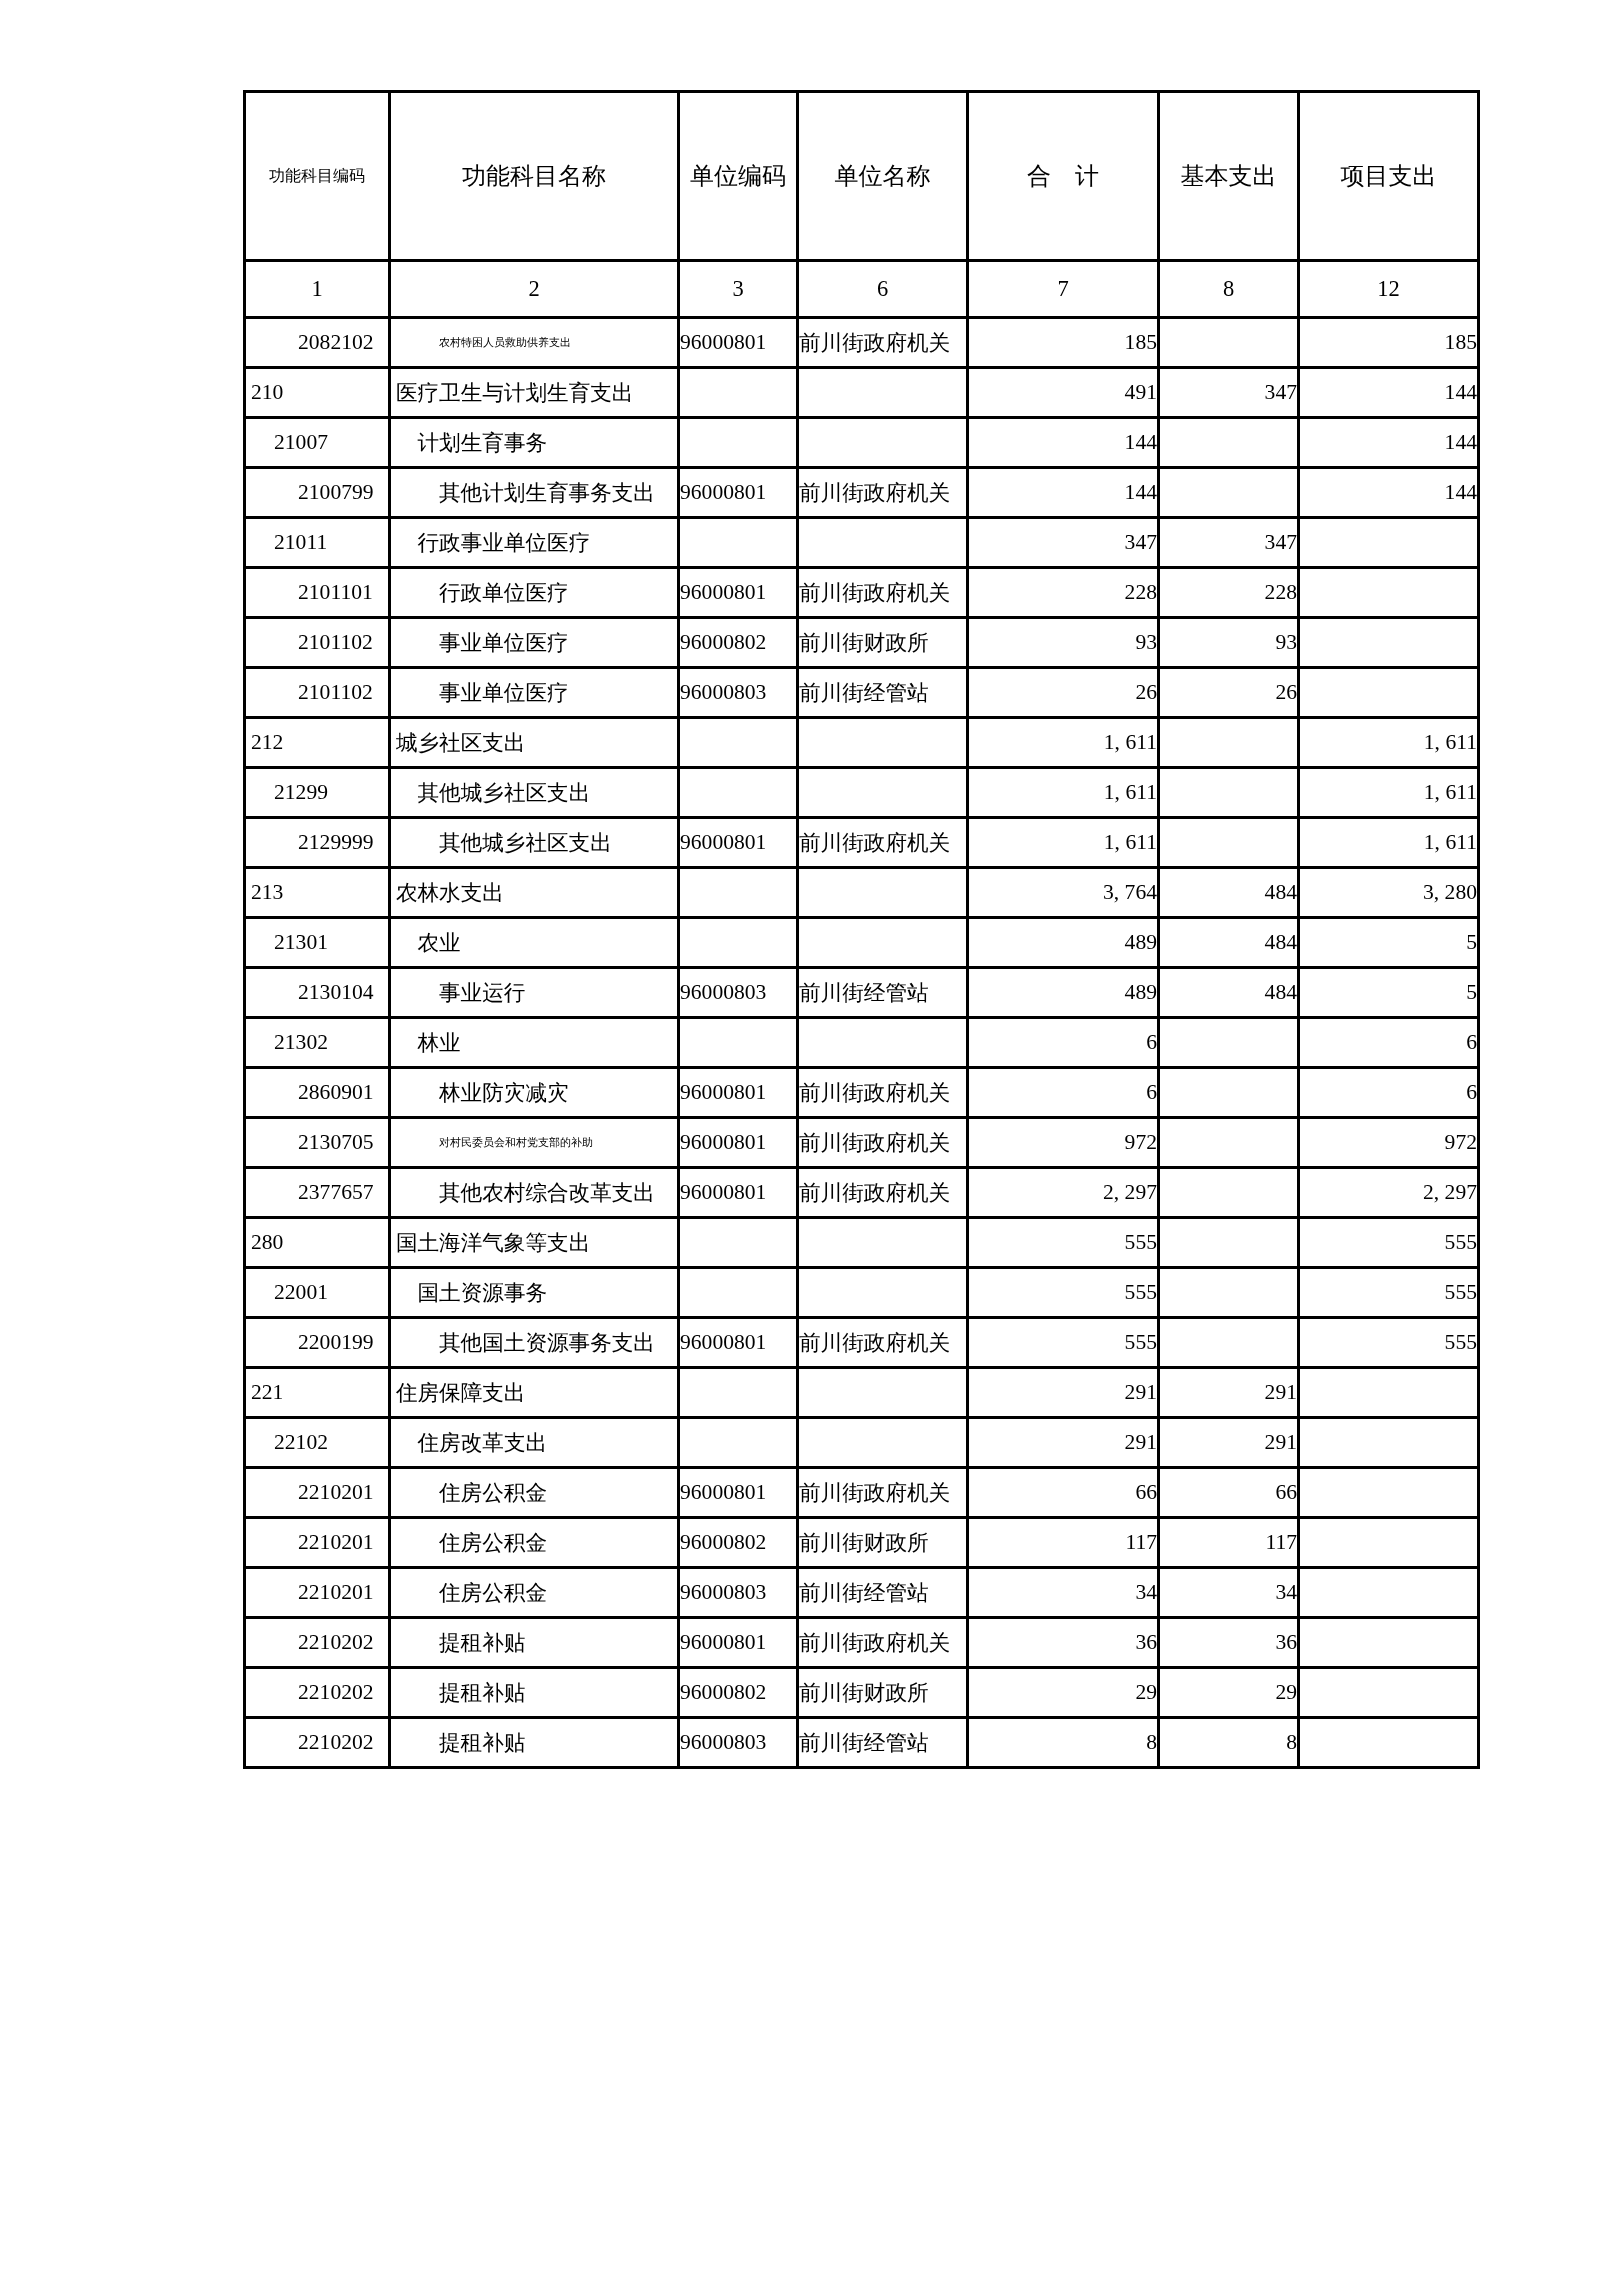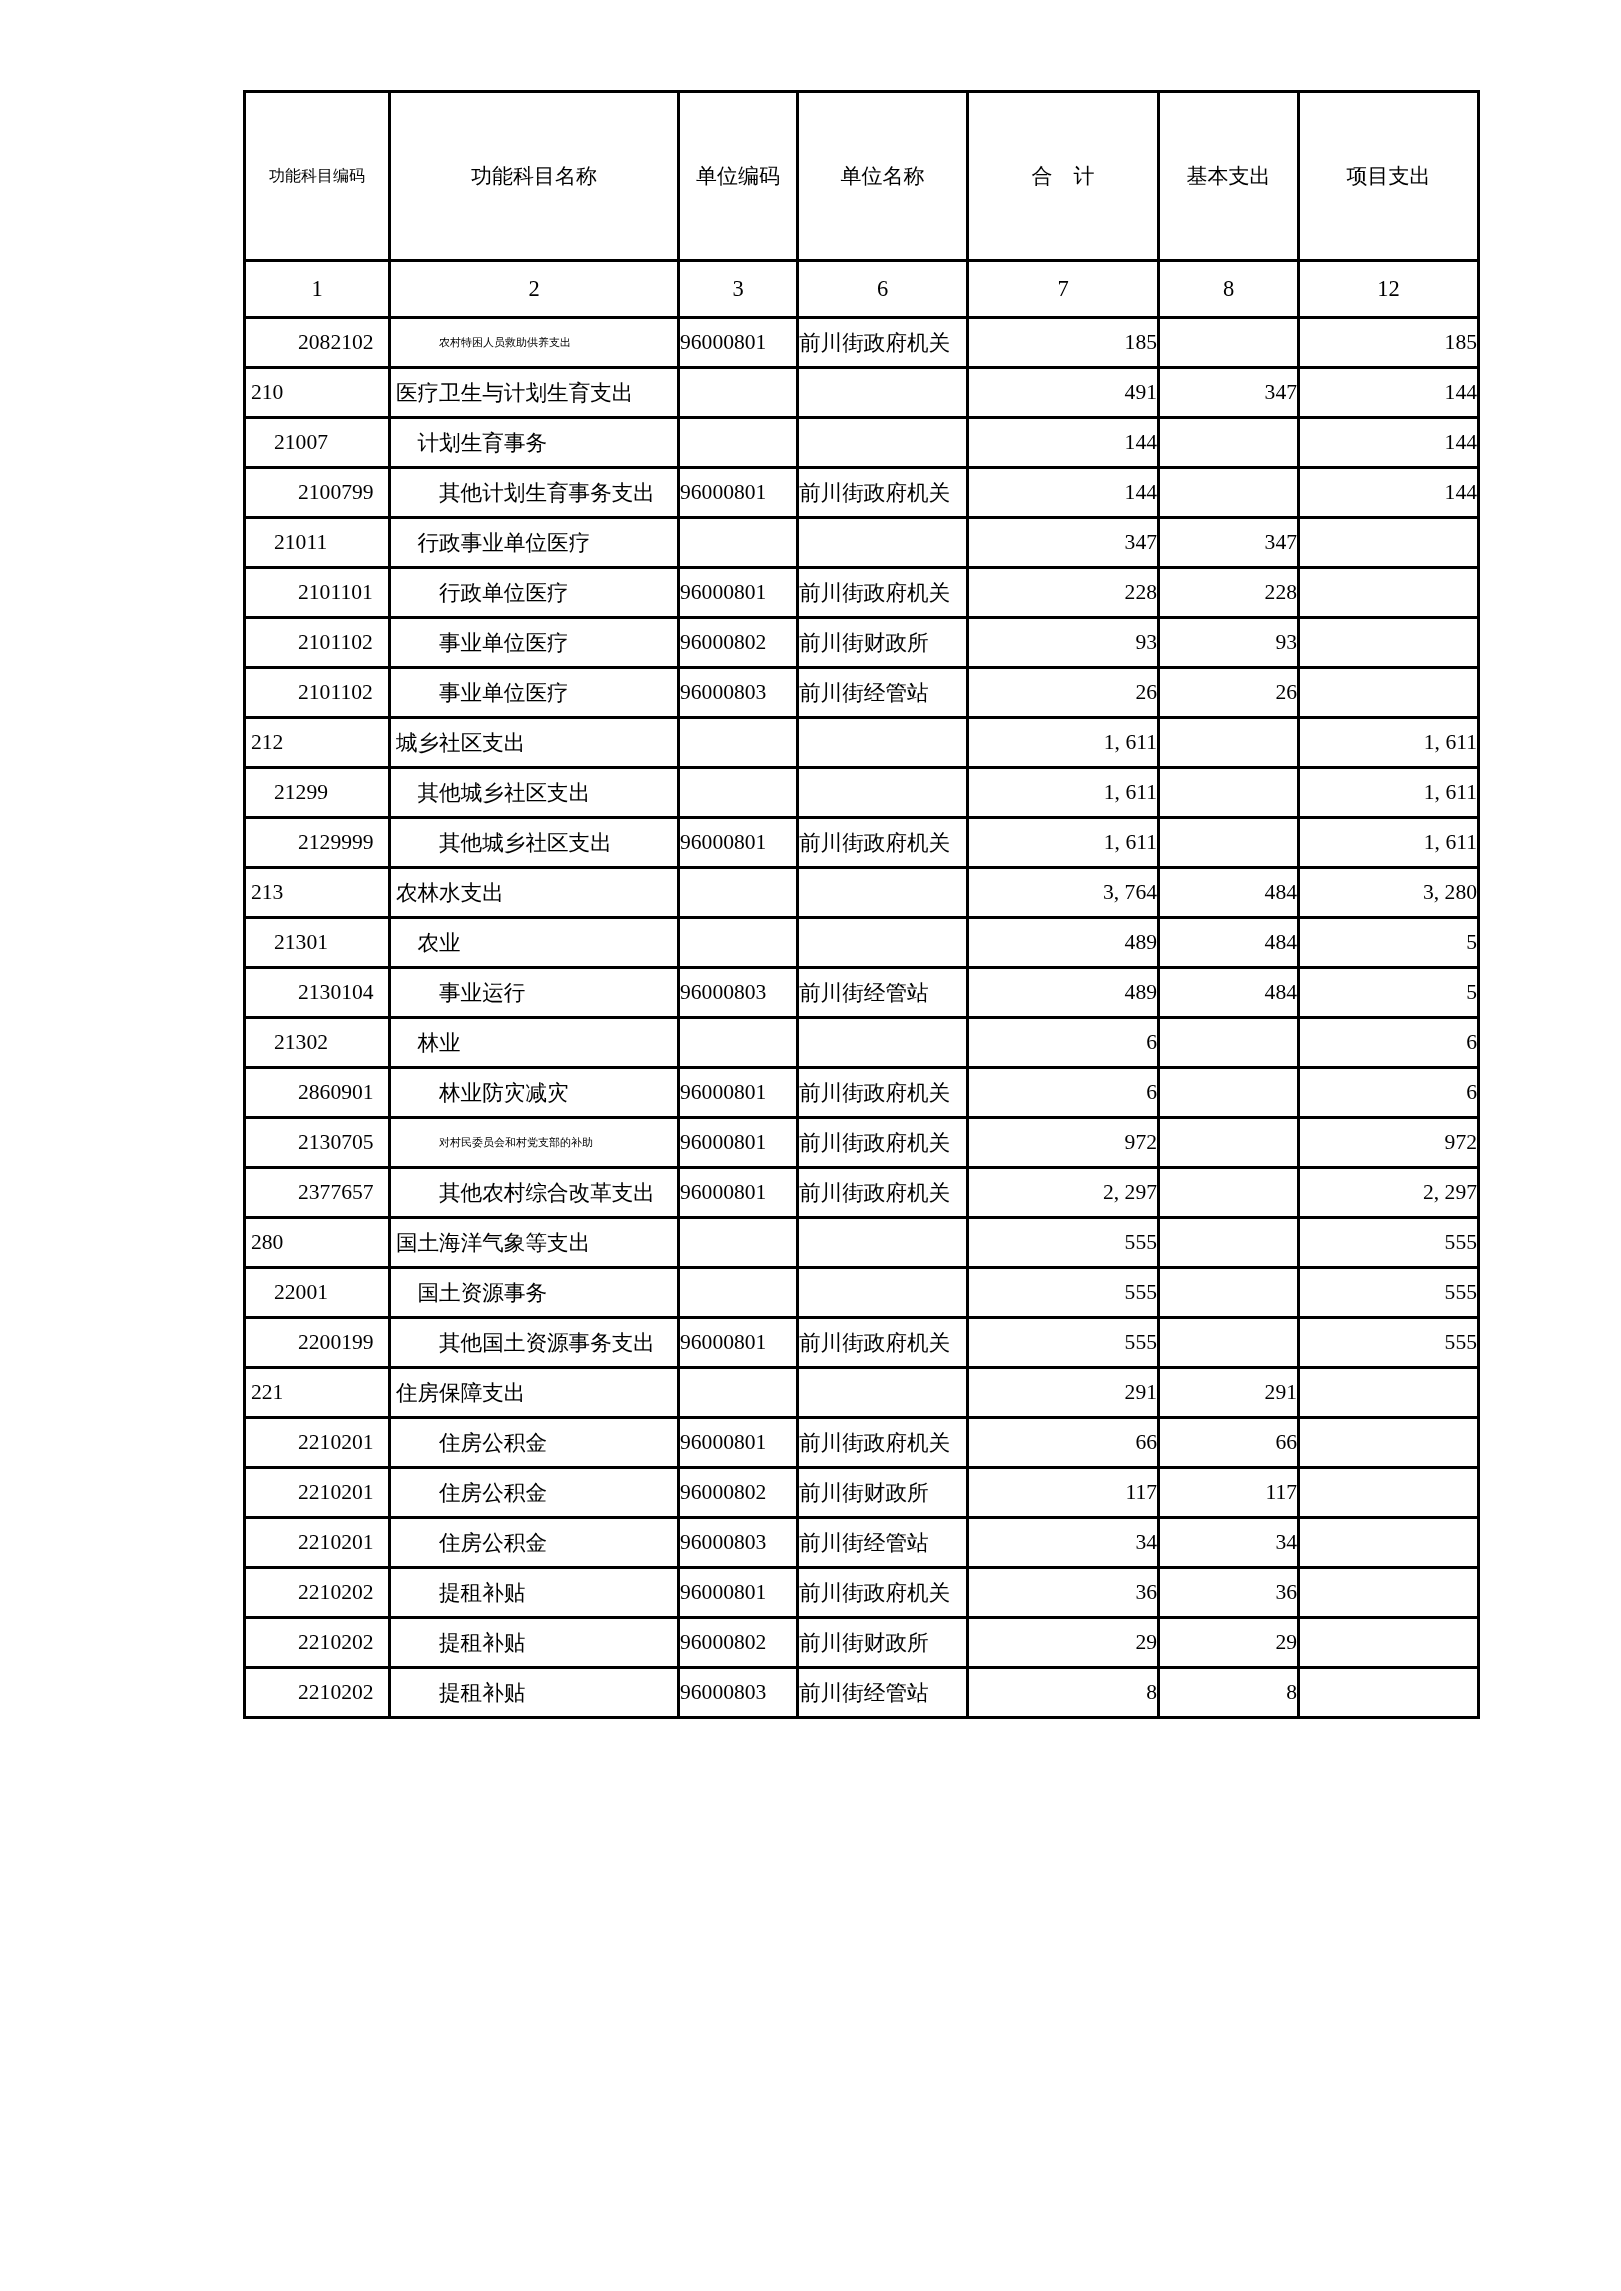--- a/index.html
+++ b/index.html
@@ -29,21 +29,21 @@
   table.budget th, table.budget td {
     border: 3.9px solid #000000;
     padding: 0;
     overflow: hidden;
     white-space: nowrap;
     font-weight: normal;
     vertical-align: middle;
   }
   tr.header-row { height: 169px; }
   tr.header-row th {
-    font-size: 21px;
+    font-size: 24px;
     text-align: center;
   }
   tr.header-row th.h-small { font-size: 16px; }
   tr.colnum-row { height: 57px; }
   tr.colnum-row td {
     font-size: 22.5px;
     text-align: center;
   }
   tr.data-row { height: 50px; }
   tr.data-row td { font-size: 21.6px; }
@@ -287,20 +287,29 @@
         <tr class="data-row">
           <td class="c-code lvl0">221</td>
           <td class="c-name lvl0">住房保障支出</td>
           <td class="c-ucode"></td>
           <td class="c-uname"></td>
           <td class="c-num">291</td>
           <td class="c-num">291</td>
           <td class="c-num"></td>
         </tr>
         <tr class="data-row">
+          <td class="c-code lvl1">22102</td>
+          <td class="c-name lvl1">住房改革支出</td>
+          <td class="c-ucode"></td>
+          <td class="c-uname"></td>
+          <td class="c-num">291</td>
+          <td class="c-num">291</td>
+          <td class="c-num"></td>
+        </tr>
+        <tr class="data-row">
           <td class="c-code lvl2">2210201</td>
           <td class="c-name lvl2">住房公积金</td>
           <td class="c-ucode">96000801</td>
           <td class="c-uname">前川街政府机关</td>
           <td class="c-num">66</td>
           <td class="c-num">66</td>
           <td class="c-num"></td>
         </tr>
         <tr class="data-row">
           <td class="c-code lvl2">2210201</td>

